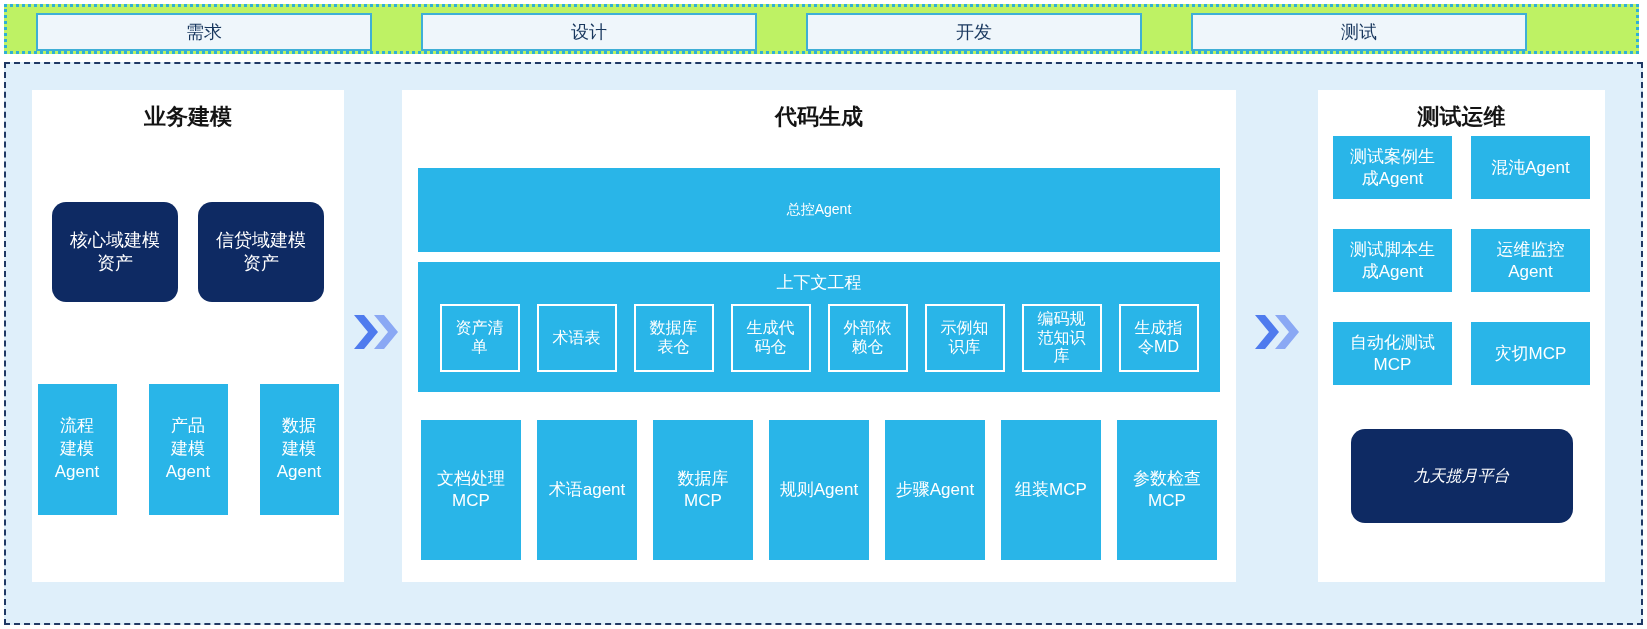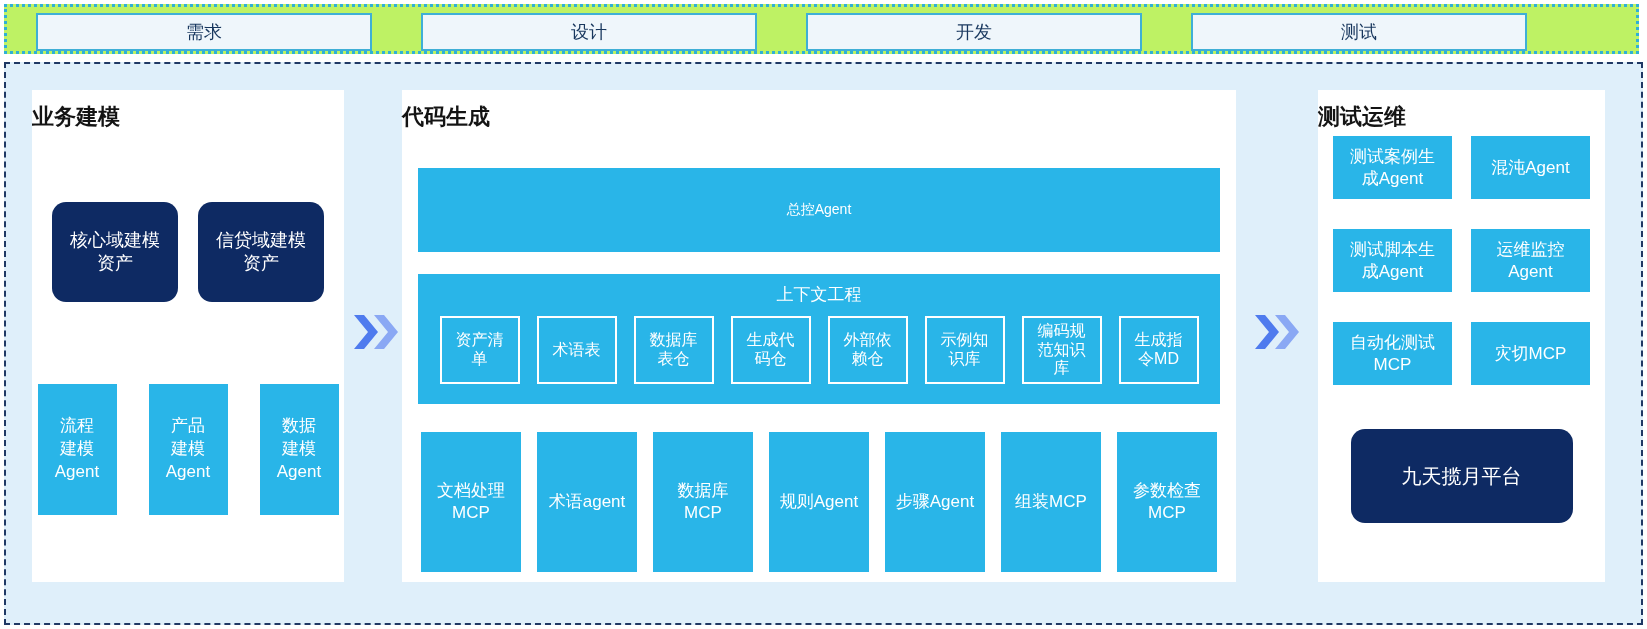--- a/index.html
+++ b/index.html
@@ -23,59 +23,59 @@
   
   .main{
     position:absolute;left:4px;top:62px;width:1639px;height:563px;
     background:#dfeffa;border:2px dashed #1f3864;box-sizing:border-box;
   }
   .card{
     position:absolute;top:26px;height:492px;background:#ffffff;
     box-sizing:border-box;
   }
   .card h2{
-    margin:12px 0 0 0;font-size:22px;color:#141414;
+    margin:12px 0 0 0;text-align:center;font-size:22px;color:#141414;
     font-weight:bold;
   }
   .card.left{left:26px;width:312px;}
   .card.middle{left:396px;width:834px;}
   .card.right{left:1312px;width:287px;}
   
   .cyan{background:#29b5e8;color:#ffffff;display:flex;align-items:center;
         justify-content:center;text-align:center;box-sizing:border-box;}
   .navy{background:#0e2a63;color:#ffffff;display:flex;align-items:center;
         justify-content:center;text-align:center;box-sizing:border-box;border-radius:14px;}
   
   .asset-row{display:flex;justify-content:center;gap:20px;margin-top:70px;}
   .asset-box{width:126px;height:100px;padding:8px 14px;font-size:18px;line-height:1.3;}
   .agent-row{display:flex;justify-content:center;gap:32px;margin-top:82px;}
   .agent-box{width:79px;height:131px;padding:0 15px;font-size:17px;line-height:1.35;}
   
   .master-bar{
     margin:36px auto 0 auto;width:802px;height:84px;font-size:14px;
   }
   .context-box{
-    margin:22px auto 0 auto;width:802px;height:130px;background:#29b5e8;
+    margin:10px auto 0 auto;width:802px;height:130px;background:#29b5e8;
     box-sizing:border-box;padding-top:9px;
   }
   .context-title{text-align:center;color:#ffffff;font-size:17px;line-height:24px;}
   .context-items{display:flex;justify-content:center;gap:17px;margin-top:9px;}
   .context-item{
     width:80px;height:68px;padding:0 10px;font-size:16px;line-height:1.18;
     border:2px solid #ffffff;
   }
   .tools-row{display:flex;justify-content:center;gap:16px;margin-top:28px;}
   .tool-box{width:100px;height:140px;padding:0 8px;font-size:17px;line-height:1.3;}
   
   .test-grid{
     display:grid;grid-template-columns:119px 119px;grid-auto-rows:63px;
     column-gap:19px;row-gap:30px;justify-content:center;margin-top:4px;
   }
   .test-box{padding:0 12px;font-size:17px;line-height:1.25;}
-  .platform-box{margin:44px auto 0 auto;width:222px;height:94px;font-size:20px;}
+  .platform-box{margin:44px auto 0 auto;width:222px;height:94px;font-size:16px;font-style:italic;}
   
   .chevron{position:absolute;top:250px;width:48px;height:36px;}
   .chevron.c1{left:346px;}
   .chevron.c2{left:1247px;}
 </style>
 </head>
 <body>
 
 <div class="phase-bar">
   <div class="phase-box p0">需求</div>

